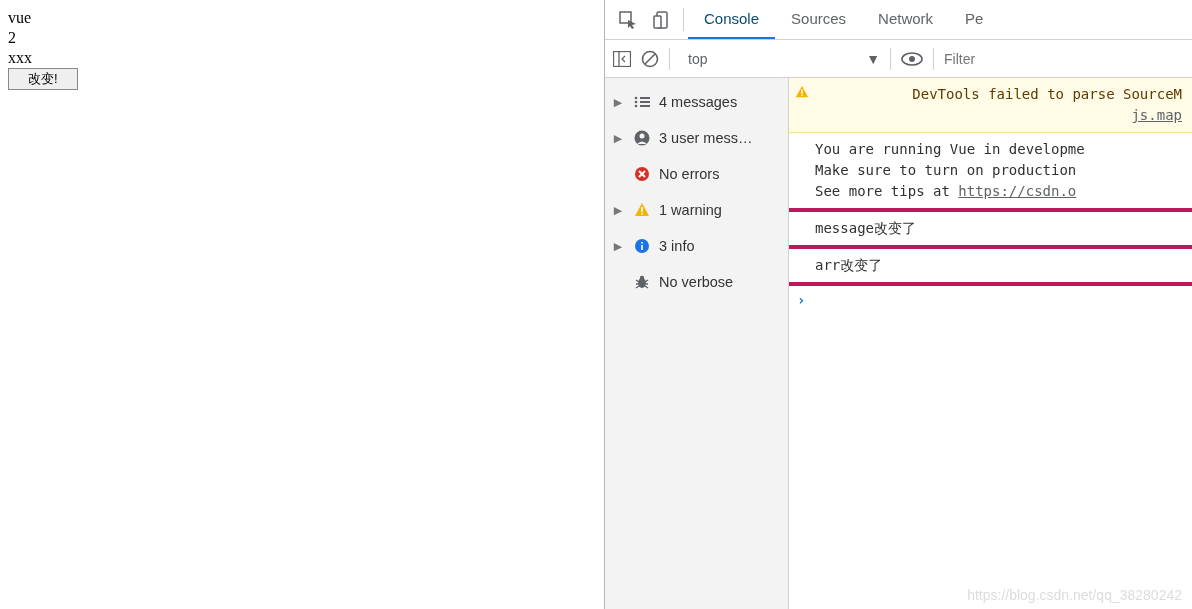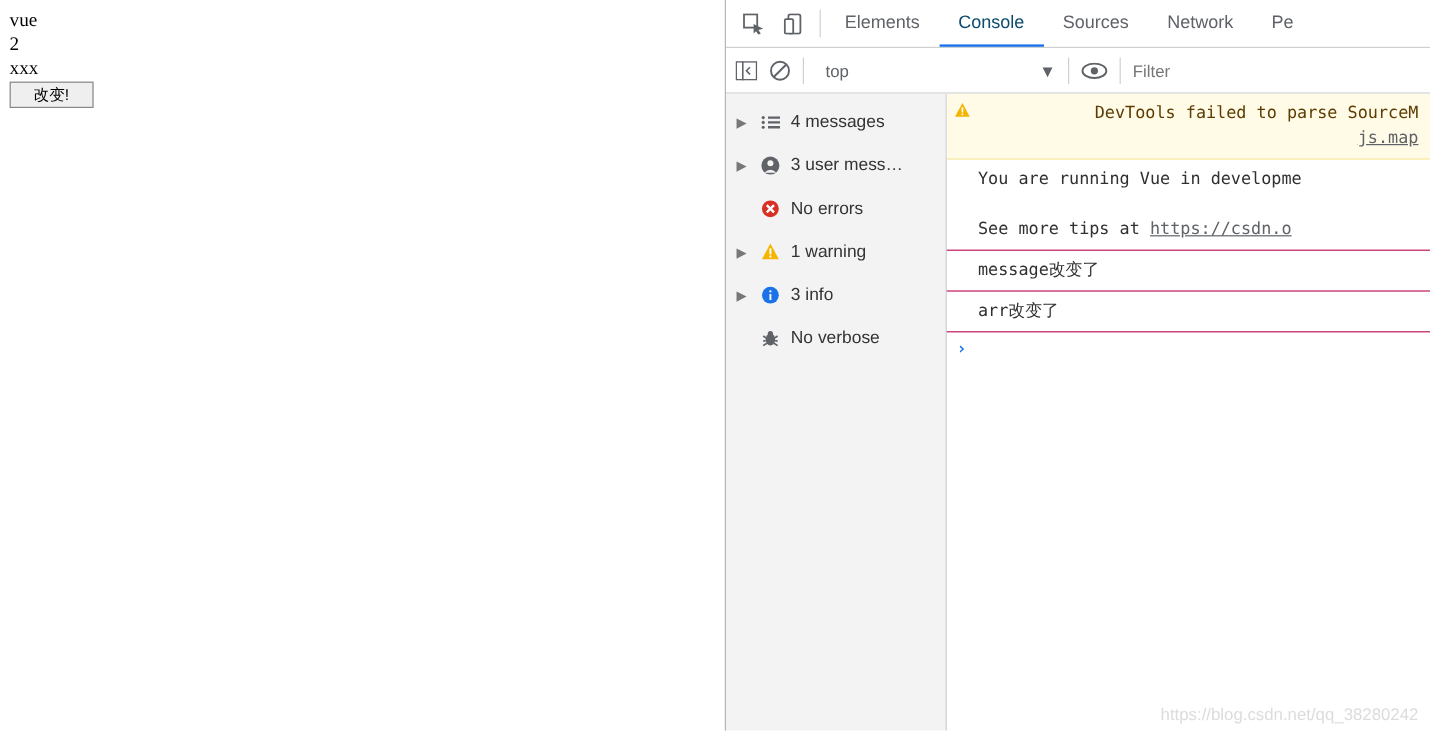--- a/index.html
+++ b/index.html
@@ -137,21 +137,21 @@
   .console {
     flex: 1;
     display: flex;
     flex-direction: column;
     font-family: Menlo, Consolas, monospace;
     font-size: 14px;
     position: relative;
   }
   .msg {
     padding: 6px 10px 6px 26px;
-    border-bottom: 1px solid #be185d;
+    border-bottom: 4px solid #be185d;
     line-height: 1.5;
     position: relative;
     word-break: break-word;
   }
   .msg.warn {
     background: #fffbe6;
     border-bottom: 1px solid #f5e6a0;
     color: #5c3c00;
     text-align: right;
   }
@@ -197,21 +197,20 @@
           <path d="M9 9 L17 13 L13 14 L15 17 L13 18 L11 15 L9 17 Z" fill="#5f6368"></path>
         </svg>
     </div>
     <div class="icon-slot">
       <svg width="18" height="18" viewBox="0 0 18 18">
           <rect x="4" y="1" width="10" height="16" rx="1.5" fill="none" stroke="#5f6368" stroke-width="1.5"></rect>
           <rect x="1" y="5" width="7" height="12" rx="1" fill="#fff" stroke="#5f6368" stroke-width="1.5"></rect>
         </svg>
     </div>
     <div class="sep"></div>
-    <div class="tab">Elements</div>
     <div class="tab active">Console</div>
     <div class="tab">Sources</div>
     <div class="tab">Network</div>
     <div class="tab" style="padding-right:0">Pe</div>
   </div>
 
   <div class="dt-toolbar">
     <div>
       <svg width="18" height="16" viewBox="0 0 18 16">
           <rect x="0.5" y="0.5" width="17" height="15" fill="none" stroke="#5f6368" stroke-width="1.3"></rect>
@@ -326,21 +325,21 @@
               <path d="M8 1 L15 14 L1 14 Z" fill="#f4b400"></path>
               <rect x="7.2" y="5" width="1.6" height="5" fill="#fff"></rect>
               <rect x="7.2" y="11" width="1.6" height="1.6" fill="#fff"></rect>
             </svg>
         </span>
         <span>DevTools failed to parse SourceM</span><br>
         <a href="#">js.map</a>
       </div>
       <div class="msg">
         <span>You are running Vue in developme</span><br>
-        <br>
+        <span>Make sure to turn on production </span><br>
         <span>See more tips at </span><a href="#">https://csdn.o</a>
       </div>
       <div class="msg">message改变了</div>
       <div class="msg">arr改变了</div>
       <div class="prompt">›</div>
 
       <div class="watermark">https://blog.csdn.net/qq_38280242</div>
     </div>
 
   </div>

